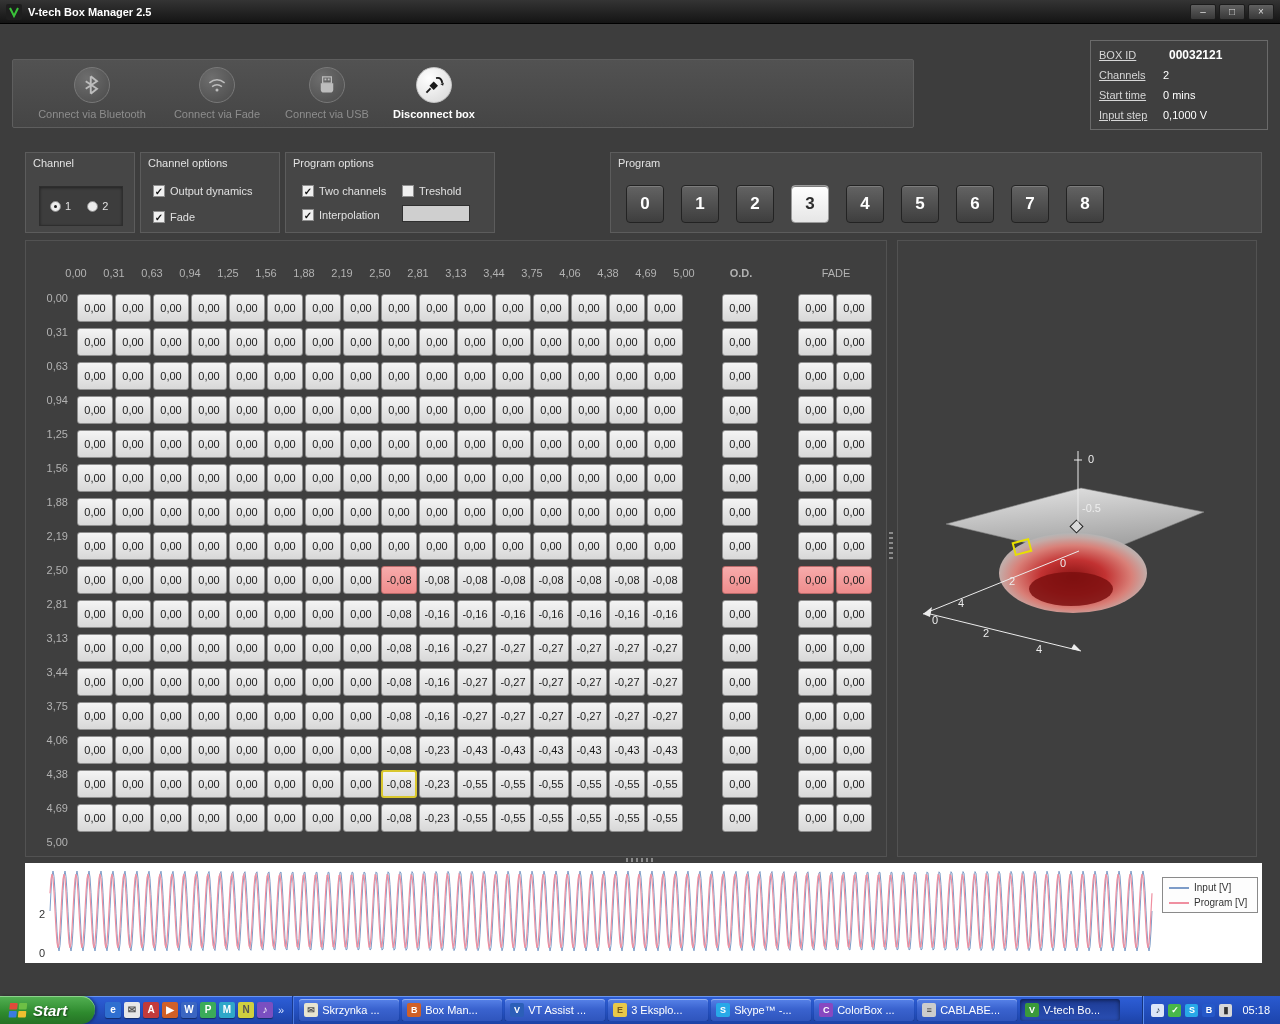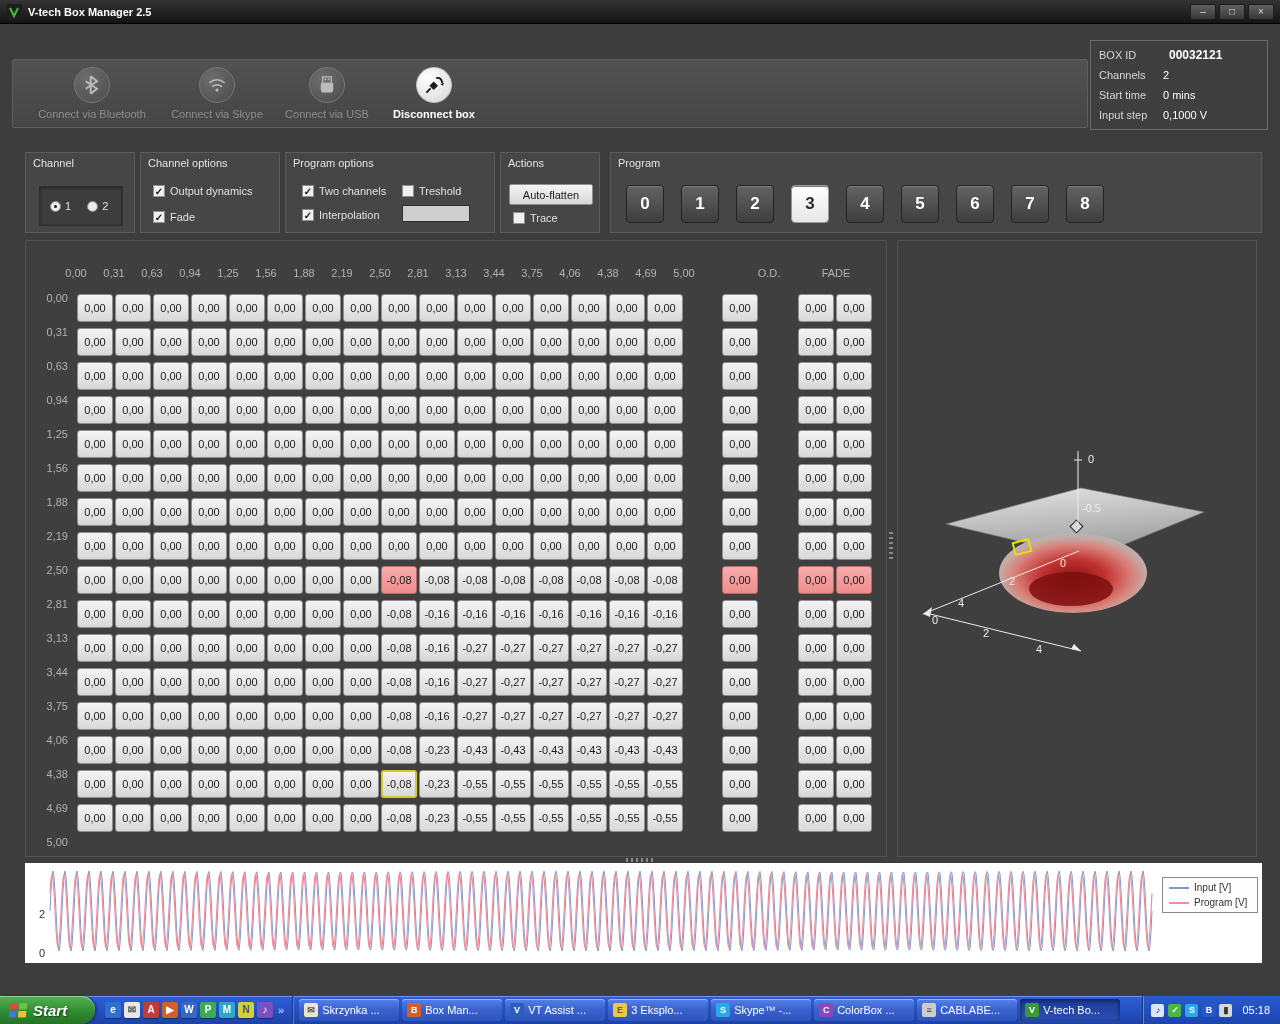--- a/index.html
+++ b/index.html
@@ -16,36 +16,36 @@
     border:1px solid #1c1c1c;border-radius:2px;color:#ddd;font-size:10px;line-height:13px;
     text-align:center;cursor:default;}
 
   
   .tabbar{position:absolute;left:14px;top:37px;height:22px;display:flex;gap:2px;}
   .tab{padding:4px 12px;font-size:11px;color:#9a9a9a;background:#323232;
     border:1px solid #272727;border-bottom:none;border-radius:3px 3px 0 0;}
   .tab.active{background:#4b4b4b;color:#fff;font-weight:bold;}
 
   
-  .toolbar{position:absolute;left:12px;top:59px;width:1076px;height:69px;
+  .toolbar{position:absolute;left:12px;top:59px;width:902px;height:69px;
     background:linear-gradient(#525252,#454545);border:1px solid #5e5e5e;border-radius:2px;}
   .tool-btn{position:absolute;top:7px;text-align:center;}
   .tool-icon{width:36px;height:36px;border-radius:50%;margin:0 auto;
     background:radial-gradient(circle at 35% 30%,#6e6e6e,#4a4a4a);
     border:1px solid #787878;display:flex;align-items:center;justify-content:center;}
   .tool-btn.enabled .tool-icon{background:radial-gradient(circle at 35% 30%,#ffffff,#d6d6d6);
     border-color:#c4c4c4;}
   .tool-label{margin-top:5px;font-size:11px;color:#8d8d8d;white-space:nowrap;}
   .tool-btn.enabled .tool-label{color:#fff;font-weight:bold;}
 
   
   .info-panel{position:absolute;left:1090px;top:40px;width:178px;height:90px;
     background:#3f3f3f;border:1px solid #6a6a6a;padding:4px 8px;}
   .info-row{display:flex;align-items:center;height:20px;font-size:11px;}
-  .info-label{width:64px;color:#d6d6d6;}
+  .info-label{width:64px;color:#d6d6d6;text-decoration:underline;}
   .info-value{color:#fff;}
   .info-value.big{font-weight:bold;font-size:12px;margin-left:6px;}
 
   
   .panel{position:absolute;top:152px;background:#464646;border:1px solid #5c5c5c;}
   .panel-title{font-size:11px;color:#e2e2e2;padding:4px 7px 0 7px;}
   .panel-channel{left:25px;width:110px;height:81px;}
   .panel-channel-options{left:140px;width:140px;height:81px;}
   .panel-program-options{left:285px;width:210px;height:81px;}
   .panel-actions{left:500px;width:100px;height:81px;}
@@ -171,21 +171,21 @@
       <div class="tool-btn disabled" style="left:139px;width:130px;">
         <div class="tool-icon">
           <svg width="24" height="20" viewBox="0 0 22 16">
             <g stroke="#bdbdbd" fill="none" stroke-width="1.3">
               <path d="M4 6 Q11 0.5 18 6"></path>
               <path d="M6.5 9.5 Q11 6 15.5 9.5"></path>
             </g>
             <circle cx="11" cy="12.5" r="1.4" fill="#bdbdbd"></circle>
           </svg>
         </div>
-        <div class="tool-label">Connect via Skype</div>
+        <div class="tool-label">Connect via Fade</div>
       </div>
       <div class="tool-btn disabled" style="left:254px;width:120px;">
         <div class="tool-icon">
           <svg width="20" height="20" viewBox="0 0 16 16">
             <rect x="4.5" y="1.5" width="7" height="5" fill="none" stroke="#bdbdbd"></rect>
             <rect x="6" y="2.8" width="1.5" height="1.5" fill="#bdbdbd"></rect>
             <rect x="8.6" y="2.8" width="1.5" height="1.5" fill="#bdbdbd"></rect>
             <path d="M3 6.5 L13 6.5 L13 11.5 Q13 14 10.5 14 L5.5 14 Q3 14 3 11.5 Z" fill="#bdbdbd"></path>
           </svg>
         </div>
@@ -265,48 +265,38 @@
           <span class="cb-label">Interpolation</span>
         </div>
         <div class="cb-row" style="left:116px;top:32px;">
           <span class="cb"></span>
           <span class="cb-label">Treshold</span>
         </div>
       </div>
     <input class="thresh-input" value="" style="">
   </div>
 
-  <div class="panel panel-actions">
-    <div class="panel-title">Actions</div>
-    <button class="flatten-btn">Auto-flatten</button>
-    <div id="actionsBody">
-        <div class="cb-row" style="left:12px;top:59px;">
-          <span class="cb"></span>
-          <span class="cb-label">Trace</span>
-        </div>
-      </div>
-  </div>
 
   <div class="panel panel-program">
     <div class="panel-title">Program</div>
     <div id="programButtons">
         <div class="prog-btn" style="left:15px;">0</div>
         <div class="prog-btn" style="left:70px;">1</div>
         <div class="prog-btn" style="left:125px;">2</div>
         <div class="prog-btn active" style="left:180px;">3</div>
         <div class="prog-btn" style="left:235px;">4</div>
         <div class="prog-btn" style="left:290px;">5</div>
         <div class="prog-btn" style="left:345px;">6</div>
         <div class="prog-btn" style="left:400px;">7</div>
         <div class="prog-btn" style="left:455px;">8</div>
       </div>
   </div>
 
   <div class="grid-panel">
-    <div class="grid-head" style="left:718px;width:50px;">O.D.</div>
+    <div class="grid-head" style="left:690px;width:50px;font-weight:bold;">O.D.</div>
     <div class="grid-head" style="left:770px;width:80px;">FADE</div>
   <div class="axis-label col-label" style="left:35px;top:26px;width:30px;">0,00</div>
       <div class="axis-label row-label" style="left:0px;top:51px;width:42px;">0,00</div>
       <div class="axis-label col-label" style="left:73px;top:26px;width:30px;">0,31</div>
       <div class="axis-label row-label" style="left:0px;top:85px;width:42px;">0,31</div>
       <div class="axis-label col-label" style="left:111px;top:26px;width:30px;">0,63</div>
       <div class="axis-label row-label" style="left:0px;top:119px;width:42px;">0,63</div>
       <div class="axis-label col-label" style="left:149px;top:26px;width:30px;">0,94</div>
       <div class="axis-label row-label" style="left:0px;top:153px;width:42px;">0,94</div>
       <div class="axis-label col-label" style="left:187px;top:26px;width:30px;">1,25</div>

